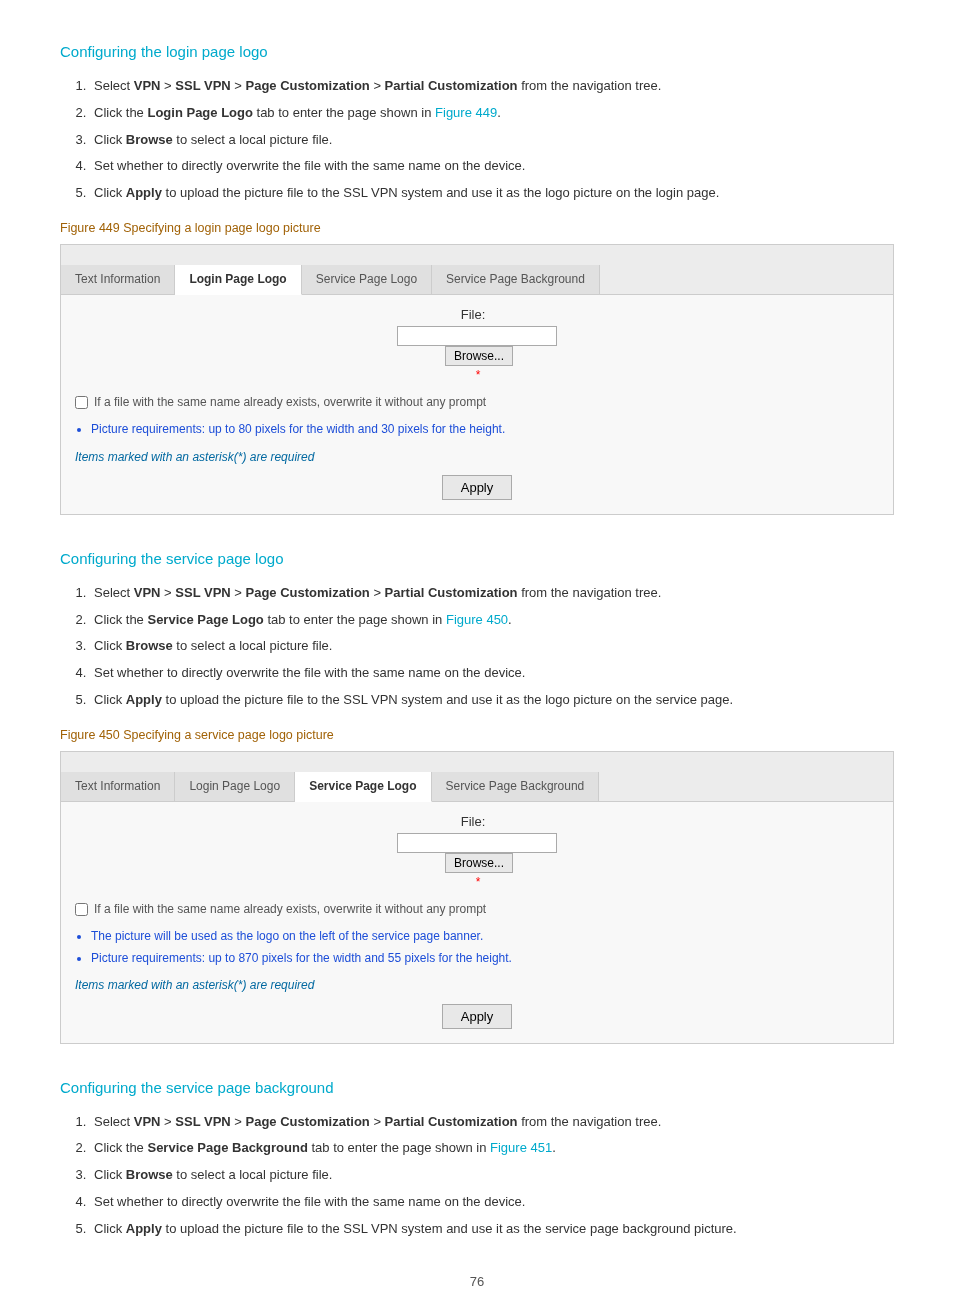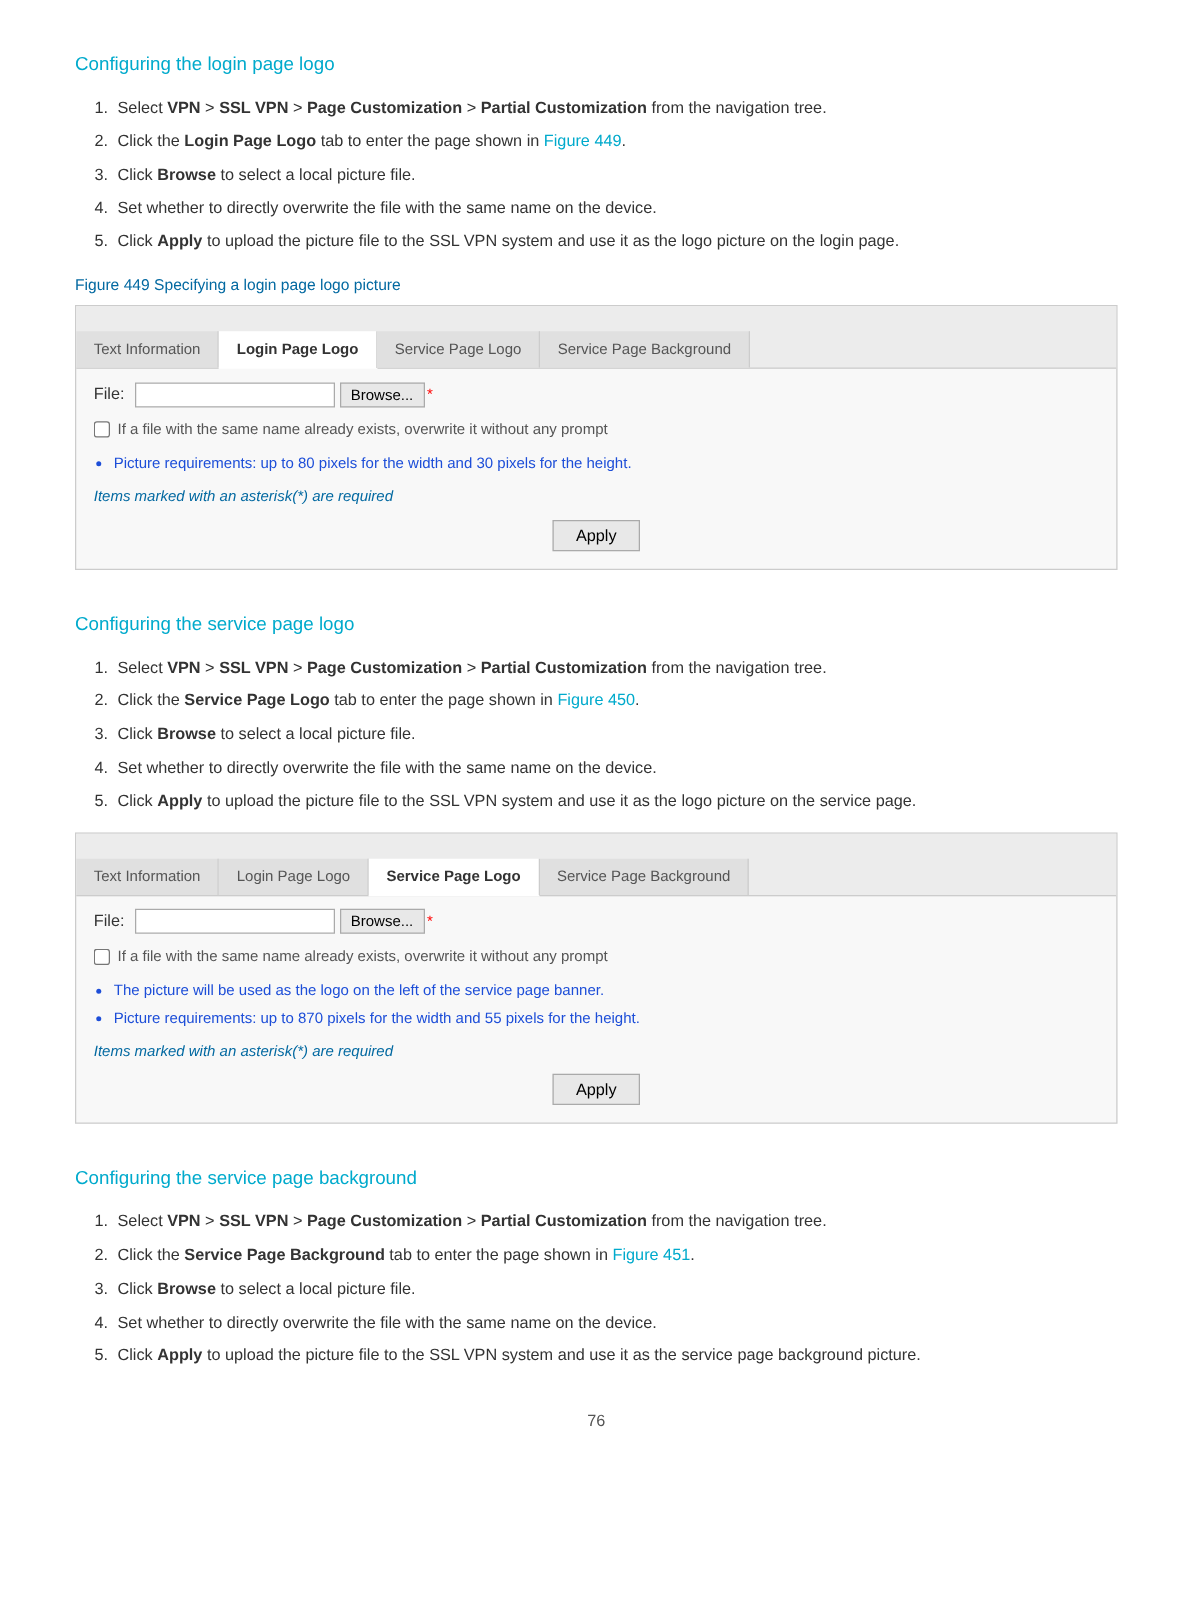--- a/index.html
+++ b/index.html
@@ -24,21 +24,21 @@
       margin-bottom: 14px;
     }
 
     .steps li {
       margin-bottom: 6px;
       list-style: decimal;
       padding-left: 4px;
     }
 
     .figure-title {
-      color: #0369a1;
+      color: #a16207;
       font-size: 12.5px;
       margin-bottom: 6px;
       margin-left: 0;
     }
 
     .figure-box {
       border: 1px solid #ccc;
       background: #f8f8f8;
       margin-bottom: 18px;
       padding: 0;
@@ -69,20 +69,21 @@
     }
 
     .figure-content {
       padding: 10px 14px;
     }
 
     .file-row {
       display: flex;
       align-items: center;
       margin-bottom: 8px;
+      flex-direction: column;
     }
 
     .file-label {
       font-size: 13px;
       margin-right: 8px;
     }
 
     .file-input-box {
       border: 1px solid #aaa;
       background: #fff;
@@ -220,20 +221,21 @@
   <div class="section-block">
     <div class="section-title">Configuring the service page logo</div>
     <ol class="steps">
       <li>Select <strong>VPN</strong> &gt; <strong>SSL VPN</strong> &gt; <strong>Page Customization</strong> &gt; <strong>Partial Customization</strong> from the navigation tree.</li>
       <li>Click the <strong>Service Page Logo</strong> tab to enter the page shown in <a class="fig-link">Figure 450</a>.</li>
       <li>Click <strong>Browse</strong> to select a local picture file.</li>
       <li>Set whether to directly overwrite the file with the same name on the device.</li>
       <li>Click <strong>Apply</strong> to upload the picture file to the SSL VPN system and use it as the logo picture on the service page.</li>
     </ol>
 
+    <div class="figure-title">Figure 450 Specifying a service page logo picture</div>
     <div class="figure-box">
       <div class="tabs-bar">
         <div class="tab">Text Information</div>
         <div class="tab">Login Page Logo</div>
         <div class="tab active">Service Page Logo</div>
         <div class="tab">Service Page Background</div>
       </div>
       <div class="figure-content">
         <div class="file-row">
           <span class="file-label">File:</span>

